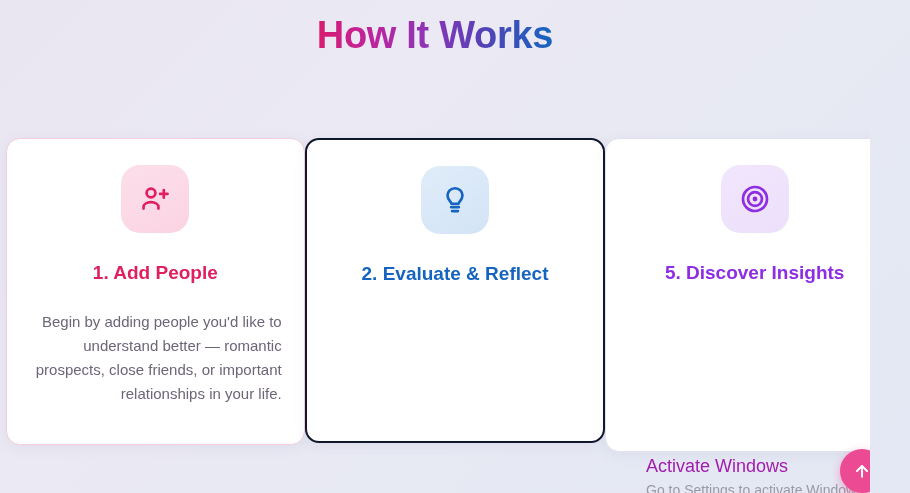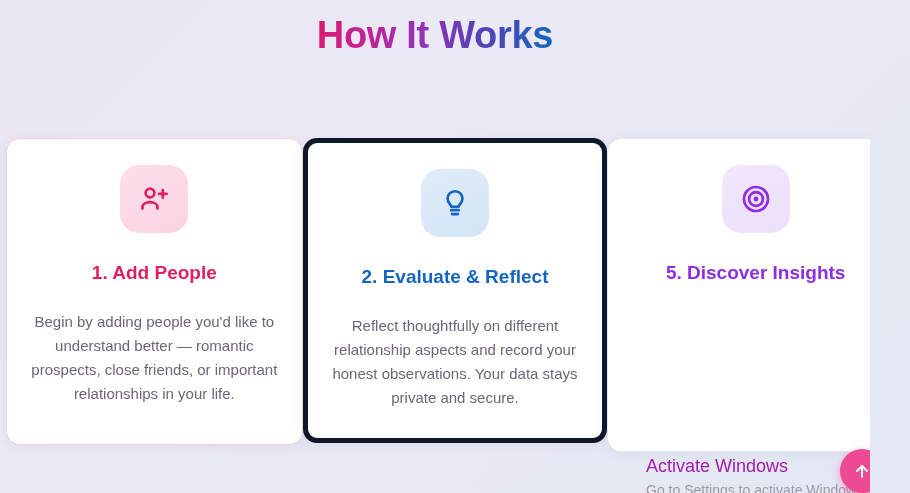--- a/index.html
+++ b/index.html
@@ -64,21 +64,21 @@
   .card {
     background: #ffffff;
     border-radius: 14px;
     flex: 1 1 0;
     padding: 26px 22px 24px;
     text-align: center;
     box-shadow: 0 3px 14px rgba(90, 70, 140, 0.07);
   }
 
   .card.pink   { border: 1px solid #f6cede; }
-  .card.blue   { border: 5px solid #0f172a; }
+  .card.blue   { border: 2px solid #0f172a; }
   .card.purple { border: 1px solid #e3e2f0; }
 
   .card.pink   { height: 307px; }
   .card.blue   { height: 305px; }
   .card.purple { height: 314px; }
 
   
   .icon-tile {
     width: 68px;
     height: 68px;
@@ -103,20 +103,21 @@
   }
   .card-title.pink   { color: #df1f60; }
   .card-title.blue   { color: #1565c0; }
   .card-title.purple { color: #8e2de2; }
 
   .card-desc {
     margin-top: 25px;
     font-size: 15px;
     line-height: 24px;
     color: #6e6578;
+    text-align: right;
   }
 
   
   .watermark {
     position: absolute;
     left: 646px;
     top: 452px;
     color: #9b9aa6;
     text-align: left;
     user-select: none;
@@ -180,21 +181,20 @@
       <div class="icon-tile blue">
         <span>
           <svg width="32" height="32" viewBox="0 0 24 24" fill="none" stroke="#1565c0" stroke-width="2" stroke-linecap="round" stroke-linejoin="round">
             <path d="M12 3.2c-3.3 0-5.6 2.5-5.6 5.5 0 2.1 1.2 3.4 2.1 4.5.5.6.8 1 .8 1.6h5.4c0-.6.3-1 .8-1.6.9-1.1 2.1-2.4 2.1-4.5 0-3-2.3-5.5-5.6-5.5z"></path>
             <line x1="9.2" y1="17.4" x2="14.8" y2="17.4"></line>
             <line x1="9.8" y1="20.3" x2="14.2" y2="20.3"></line>
           </svg>
         </span>
       </div>
       <div class="card-title blue">2. Evaluate &amp; Reflect</div>
-      <div class="card-desc">Reflect thoughtfully on different relationship aspects and record your honest observations. Your data stays private and secure.</div>
     </div>
 
     <div class="card purple">
       <div class="icon-tile purple">
         <span>
           <svg width="32" height="32" viewBox="0 0 24 24" fill="none" stroke="#8e2de2" stroke-width="2">
             <circle cx="12" cy="12" r="9"></circle>
             <circle cx="12" cy="12" r="5.2"></circle>
             <circle cx="12" cy="12" r="1.8" fill="#8e2de2" stroke="none"></circle>
           </svg>

